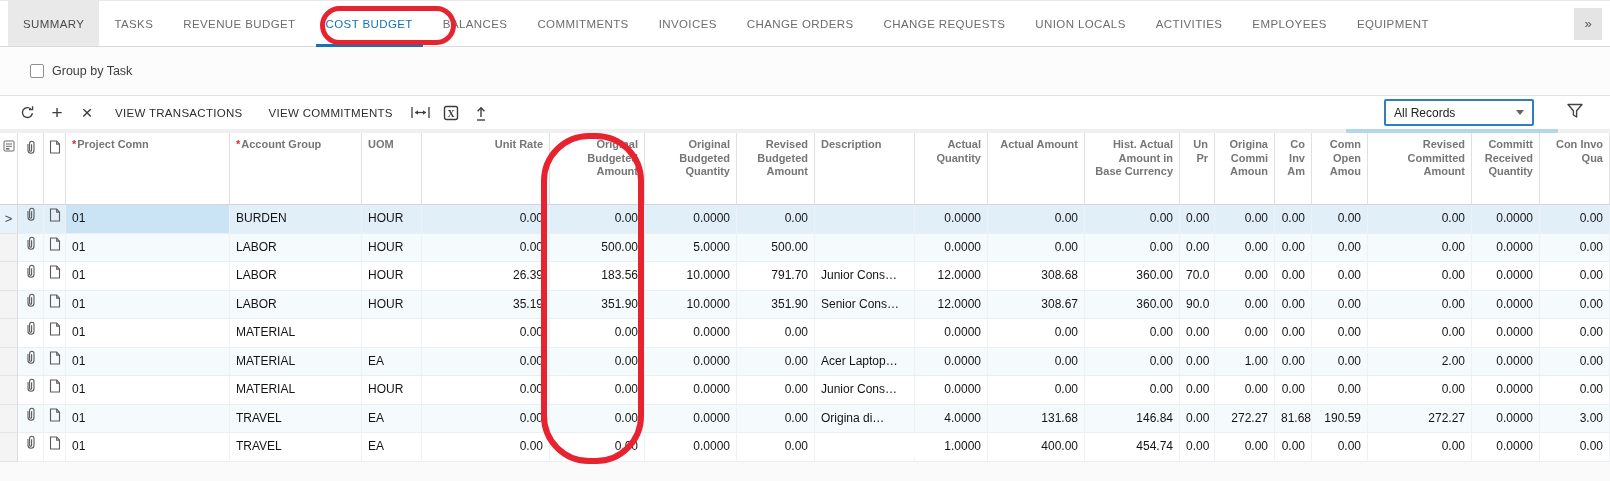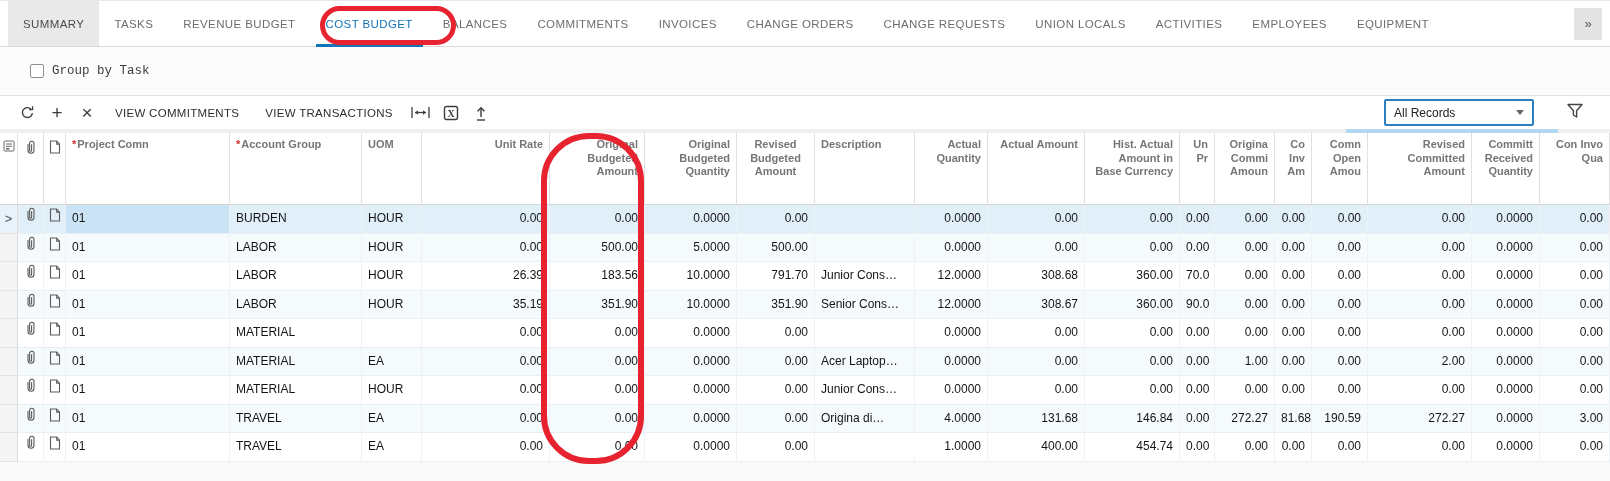--- a/index.html
+++ b/index.html
@@ -10,21 +10,21 @@
     border-top:1px solid #e8e8e8;
   }
   
   .tabbar { display:flex; align-items:stretch; height:46px; border-bottom:1px solid #d9d9d9; padding-left:8px; position:relative; background:#fff; }
   .tab { display:flex; align-items:center; padding:0 15px; font-size:11.5px; letter-spacing:.4px; color:#6d6d6d; position:relative; white-space:nowrap; }
   .tab.shaded { background:#e9e9e9; color:#4a4a4a; }
   .tab.active { color:#1273b9; }
   .tab.active::after { content:''; position:absolute; left:5px; right:5px; bottom:-1px; height:3px; background:#1273b9; }
   .tab-overflow { margin-left:auto; align-self:center; width:28px; height:32px; margin-right:8px; background:#e4e4e4; color:#555; display:flex; align-items:center; justify-content:center; font-size:13px; }
   
-  .groupbar { height:49px; display:flex; align-items:center; padding-left:30px; border-bottom:1px solid #e2e2e2; background:#fcfcfc;font-family:Liberation Mono, monospace; }
+  .groupbar { height:49px; display:flex; align-items:center; padding-left:30px; border-bottom:1px solid #e2e2e2; background:#fcfcfc; }
   .checkbox { width:14px; height:14px; border:1px solid #909090; border-radius:2px; background:#fff; margin-right:8px; }
   .groupbar-label { font-size:12.5px; color:#3d3d3d; }
   
   .toolbar { height:33px; display:flex; align-items:center; padding:0 12px; background:#fff; }
   .tbtn { display:flex; align-items:center; justify-content:center; height:28px; min-width:30px; padding:0 5px; color:#3c3c3c; }
   .tbtn.txt { font-size:11.5px; color:#2e2e2e; letter-spacing:.3px; padding:0 13px; white-space:nowrap; }
   .tbtn svg { display:block; }
   .glyph { font-size:19px; line-height:1; color:#3c3c3c; }
   .toolbar-right { margin-left:auto; display:flex; align-items:center;gap:16px; }
   .records-box { width:150px; height:27px; border:2px solid #2e7fc1; border-radius:2px; background:#fff; display:flex; align-items:center; justify-content:space-between; padding:0 8px; font-size:12px; color:#222; }
@@ -91,22 +91,22 @@
             <path d="M13.4 1.2 V5 H9.6" fill="none" stroke="#3c3c3c" stroke-width="1.4"></path>
           </svg>
       </span>
     </div>
     <div class="tbtn">
       <span class="glyph">+</span>
     </div>
     <div class="tbtn">
       <span class="glyph">×</span>
     </div>
+    <div class="tbtn txt">VIEW TRANSACTIONS</div>
     <div class="tbtn txt">VIEW COMMITMENTS</div>
-    <div class="tbtn txt">VIEW TRANSACTIONS</div>
     <div class="tbtn">
       <span>
         <svg width="19" height="13" viewBox="0 0 19 13" stroke="#3c3c3c" stroke-width="1.3" fill="#3c3c3c">
           <line x1="1" y1="1" x2="1" y2="12"></line>
             <line x1="18" y1="1" x2="18" y2="12"></line>
           <line x1="4" y1="6.5" x2="15" y2="6.5"></line>
           <path d="M4 6.5 l3 -2.2 v4.4 z" stroke="none"></path>
             <path d="M15 6.5 l-3 -2.2 v4.4 z" stroke="none"></path>
         </svg>
       </span>
@@ -166,21 +166,21 @@
               <path d="M1.5 1 h6.2 L10.5 4.1 V13 h-9 z"></path>
               <path d="M7.7 1 v3.1 h2.8"></path>
             </svg></span>
         </div>
         <div class="hcell" style="width: 164px;"><span class="req">*</span><span>Project Comn</span></div>
         <div class="hcell" style="width: 132px;"><span class="req">*</span><span>Account Group</span></div>
         <div class="hcell" style="width: 60px;"><span>UOM</span></div>
         <div class="hcell r" style="width: 128px;"><span>Unit Rate</span></div>
         <div class="hcell r" style="width: 95px;"><span>Original Budgeted Amount</span></div>
         <div class="hcell r" style="width: 92px;"><span>Original Budgeted Quantity</span></div>
-        <div class="hcell r" style="width: 78px; text-align: center;"><span>Revised Budgeted Amount</span></div>
+        <div class="hcell r" style="width: 78px;"><span>Revised Budgeted Amount</span></div>
         <div class="hcell" style="width: 100px;"><span>Description</span></div>
         <div class="hcell r" style="width: 73px;"><span>Actual Quantity</span></div>
         <div class="hcell r" style="width: 97px;"><span>Actual Amount</span></div>
         <div class="hcell r" style="width: 95px;"><span>Hist. Actual Amount in Base Currency</span></div>
         <div class="hcell r" style="width: 35px;"><span>Un Pr</span></div>
         <div class="hcell r" style="width: 60px;"><span>Origina Commi Amoun</span></div>
         <div class="hcell r" style="width: 37px;"><span>Co Inv Am</span></div>
         <div class="hcell r" style="width: 56px;"><span>Comn Open Amou</span></div>
         <div class="hcell r" style="width: 104px;"><span>Revised Committed Amount</span></div>
         <div class="hcell r" style="width: 68px;"><span>Committ Received Quantity</span></div>

